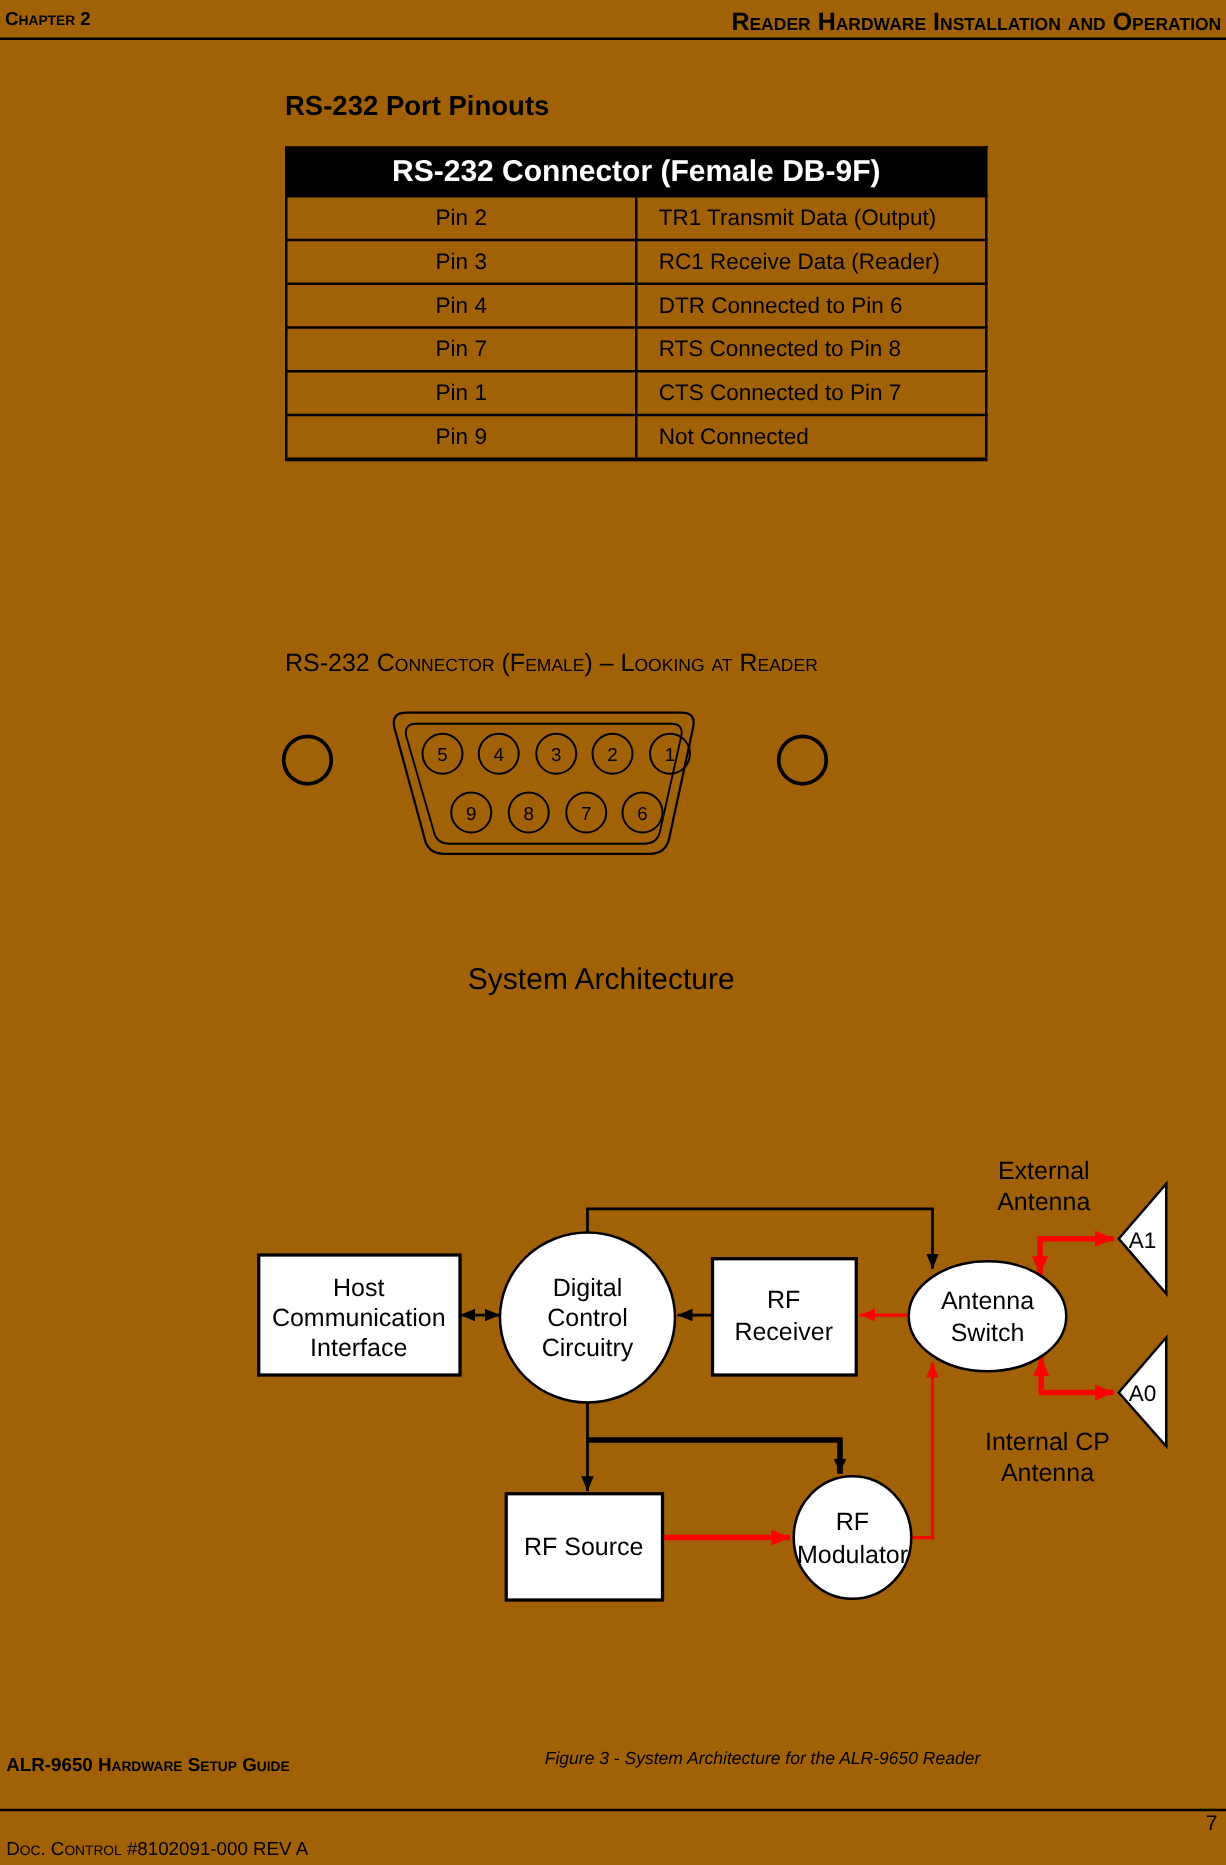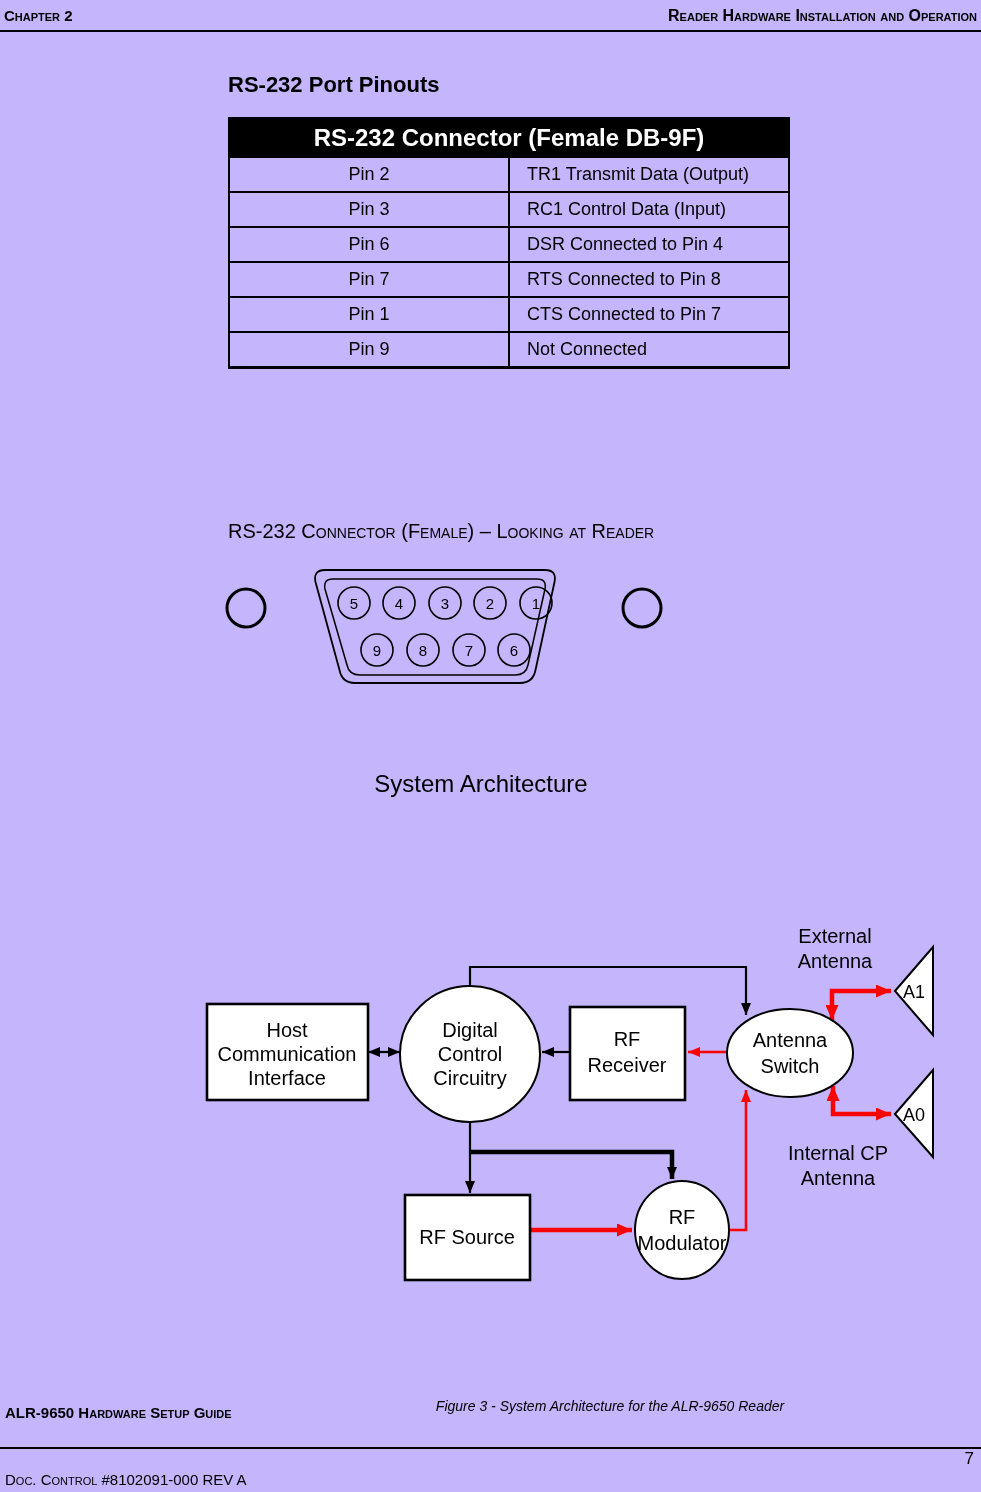--- a/index.html
+++ b/index.html
@@ -1,22 +1,22 @@
 <!DOCTYPE html>
 <html><head>
 <meta charset="utf-8">
 <style>
   html,body{margin:0;padding:0;background:#fff;}
-  #page{position:relative;width:981px;height:1492px;background:#c4b5fd;
+  #page{position:relative;width:981px;height:1492px;background:#a16207;
         font-family:"Liberation Sans",sans-serif;color:#000;overflow:hidden;}
   .abs{position:absolute;}
   .sc{font-variant:small-caps;}
   
   .hdr-left{left:4px;top:7px;font-size:15px;font-weight:bold;}
-  .hdr-right{right:4px;top:7px;font-size:16px;font-weight:bold;text-align:left;}
+  .hdr-right{right:4px;top:7px;font-size:20px;font-weight:bold;text-align:left;}
   .hdr-rule{left:0;top:30px;width:981px;height:2px;background:#000;}
   .ftr-rule{left:0;top:1447px;width:981px;height:2px;background:#000;}
   .ftr-1{left:5px;top:1404px;font-size:15px;font-weight:bold;}
   .ftr-2{left:5px;top:1471px;font-size:15px;}
   .ftr-page{right:7px;top:1449px;font-size:17px;}
   
   .h-pinouts{left:228px;top:72px;font-size:22px;font-weight:bold;}
   .h-connector{left:228px;top:520px;font-size:20px;font-weight:normal;}
   .h-sysarch{left:0;top:770px;width:962px;text-align:center;font-size:24px;font-weight:normal;}
   .caption{left:240px;top:1398px;width:740px;text-align:center;font-size:14px;font-style:italic;}
@@ -49,25 +49,25 @@
     <tbody>
         <tr>
       <th colspan="2">RS-232 Connector (Female DB-9F)</th>
     </tr>
     <tr>
           <td class="pin">Pin 2</td>
           <td class="desc">TR1 Transmit Data (Output)</td>
         </tr>
     <tr>
           <td class="pin">Pin 3</td>
-          <td class="desc">RC1 Control Data (Input)</td>
+          <td class="desc">RC1 Receive Data (Reader)</td>
         </tr>
     <tr>
-          <td class="pin">Pin 6</td>
-          <td class="desc">DSR Connected to Pin 4</td>
+          <td class="pin">Pin 4</td>
+          <td class="desc">DTR Connected to Pin 6</td>
         </tr>
     <tr>
           <td class="pin">Pin 7</td>
           <td class="desc">RTS Connected to Pin 8</td>
         </tr>
     <tr>
           <td class="pin">Pin 1</td>
           <td class="desc">CTS Connected to Pin 7</td>
         </tr>
     <tr>

